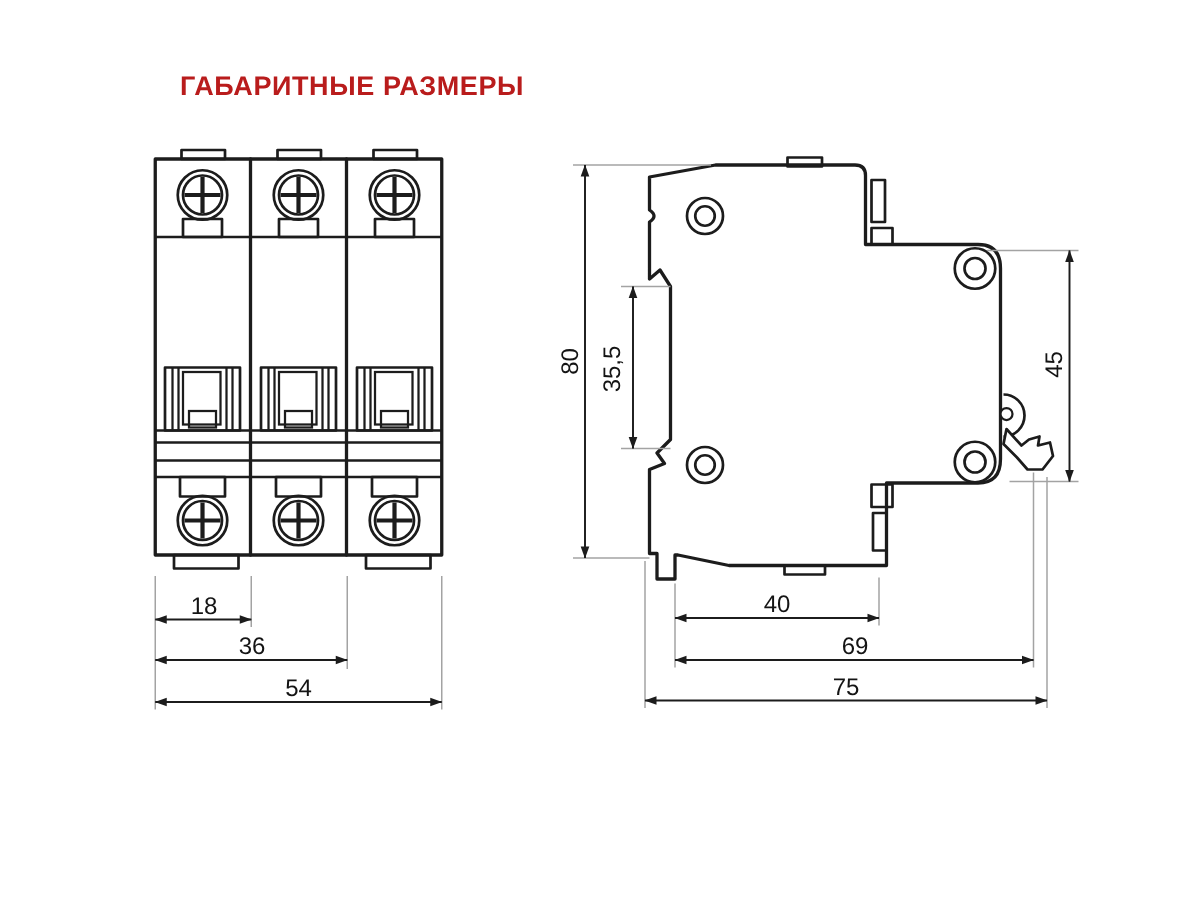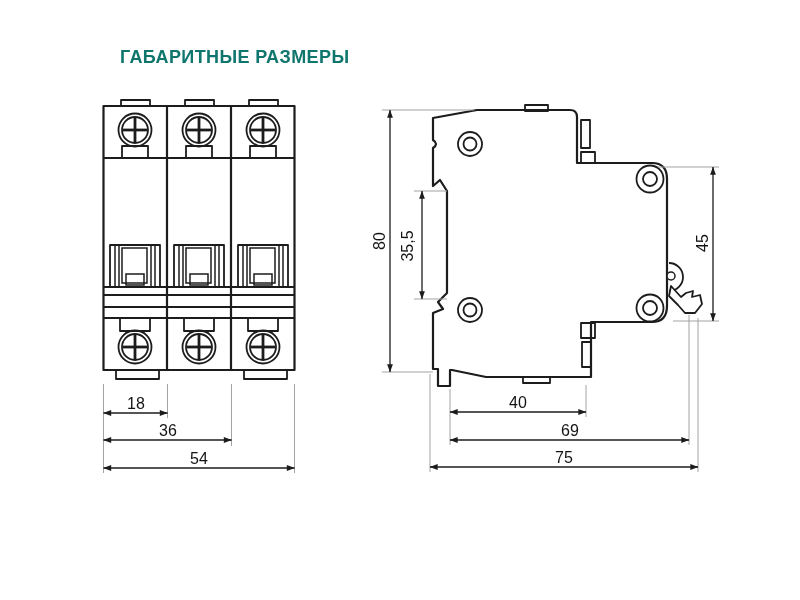--- a/index.html
+++ b/index.html
@@ -1,19 +1,19 @@
 <!DOCTYPE html>
 <html><head>
 <meta charset="utf-8">
 <style>
   html,body{margin:0;padding:0;background:#fff;}
   .page{position:relative;width:800px;height:600px;background:#fff;overflow:hidden;
         font-family:"Liberation Sans",sans-serif;}
   .title{position:absolute;left:120px;top:47px;margin:0;font-size:18px;font-weight:700;
-         letter-spacing:.4px;color:#0f766e;}
+         letter-spacing:.4px;color:#b91c1c;}
   svg{position:absolute;left:0;top:0;}
   .ln  {stroke:#1c1c1c;stroke-width:2.2;fill:none;stroke-linejoin:round;stroke-linecap:round;}
   .lnm {stroke:#1c1c1c;stroke-width:1.8;fill:none;stroke-linejoin:round;}
   .lnt {stroke:#1c1c1c;stroke-width:1.5;fill:none;}
   .cross{stroke:#1c1c1c;stroke-width:2.8;fill:none;stroke-linecap:butt;}
   .dim {stroke:#1c1c1c;stroke-width:1.3;fill:none;}
   .ext {stroke:#a3a3a3;stroke-width:1;fill:none;}
   .dimtxt{font-family:"Liberation Sans",sans-serif;font-size:16px;fill:#141414;text-anchor:middle;}
   .fillw{fill:#fff;}
 </style>

